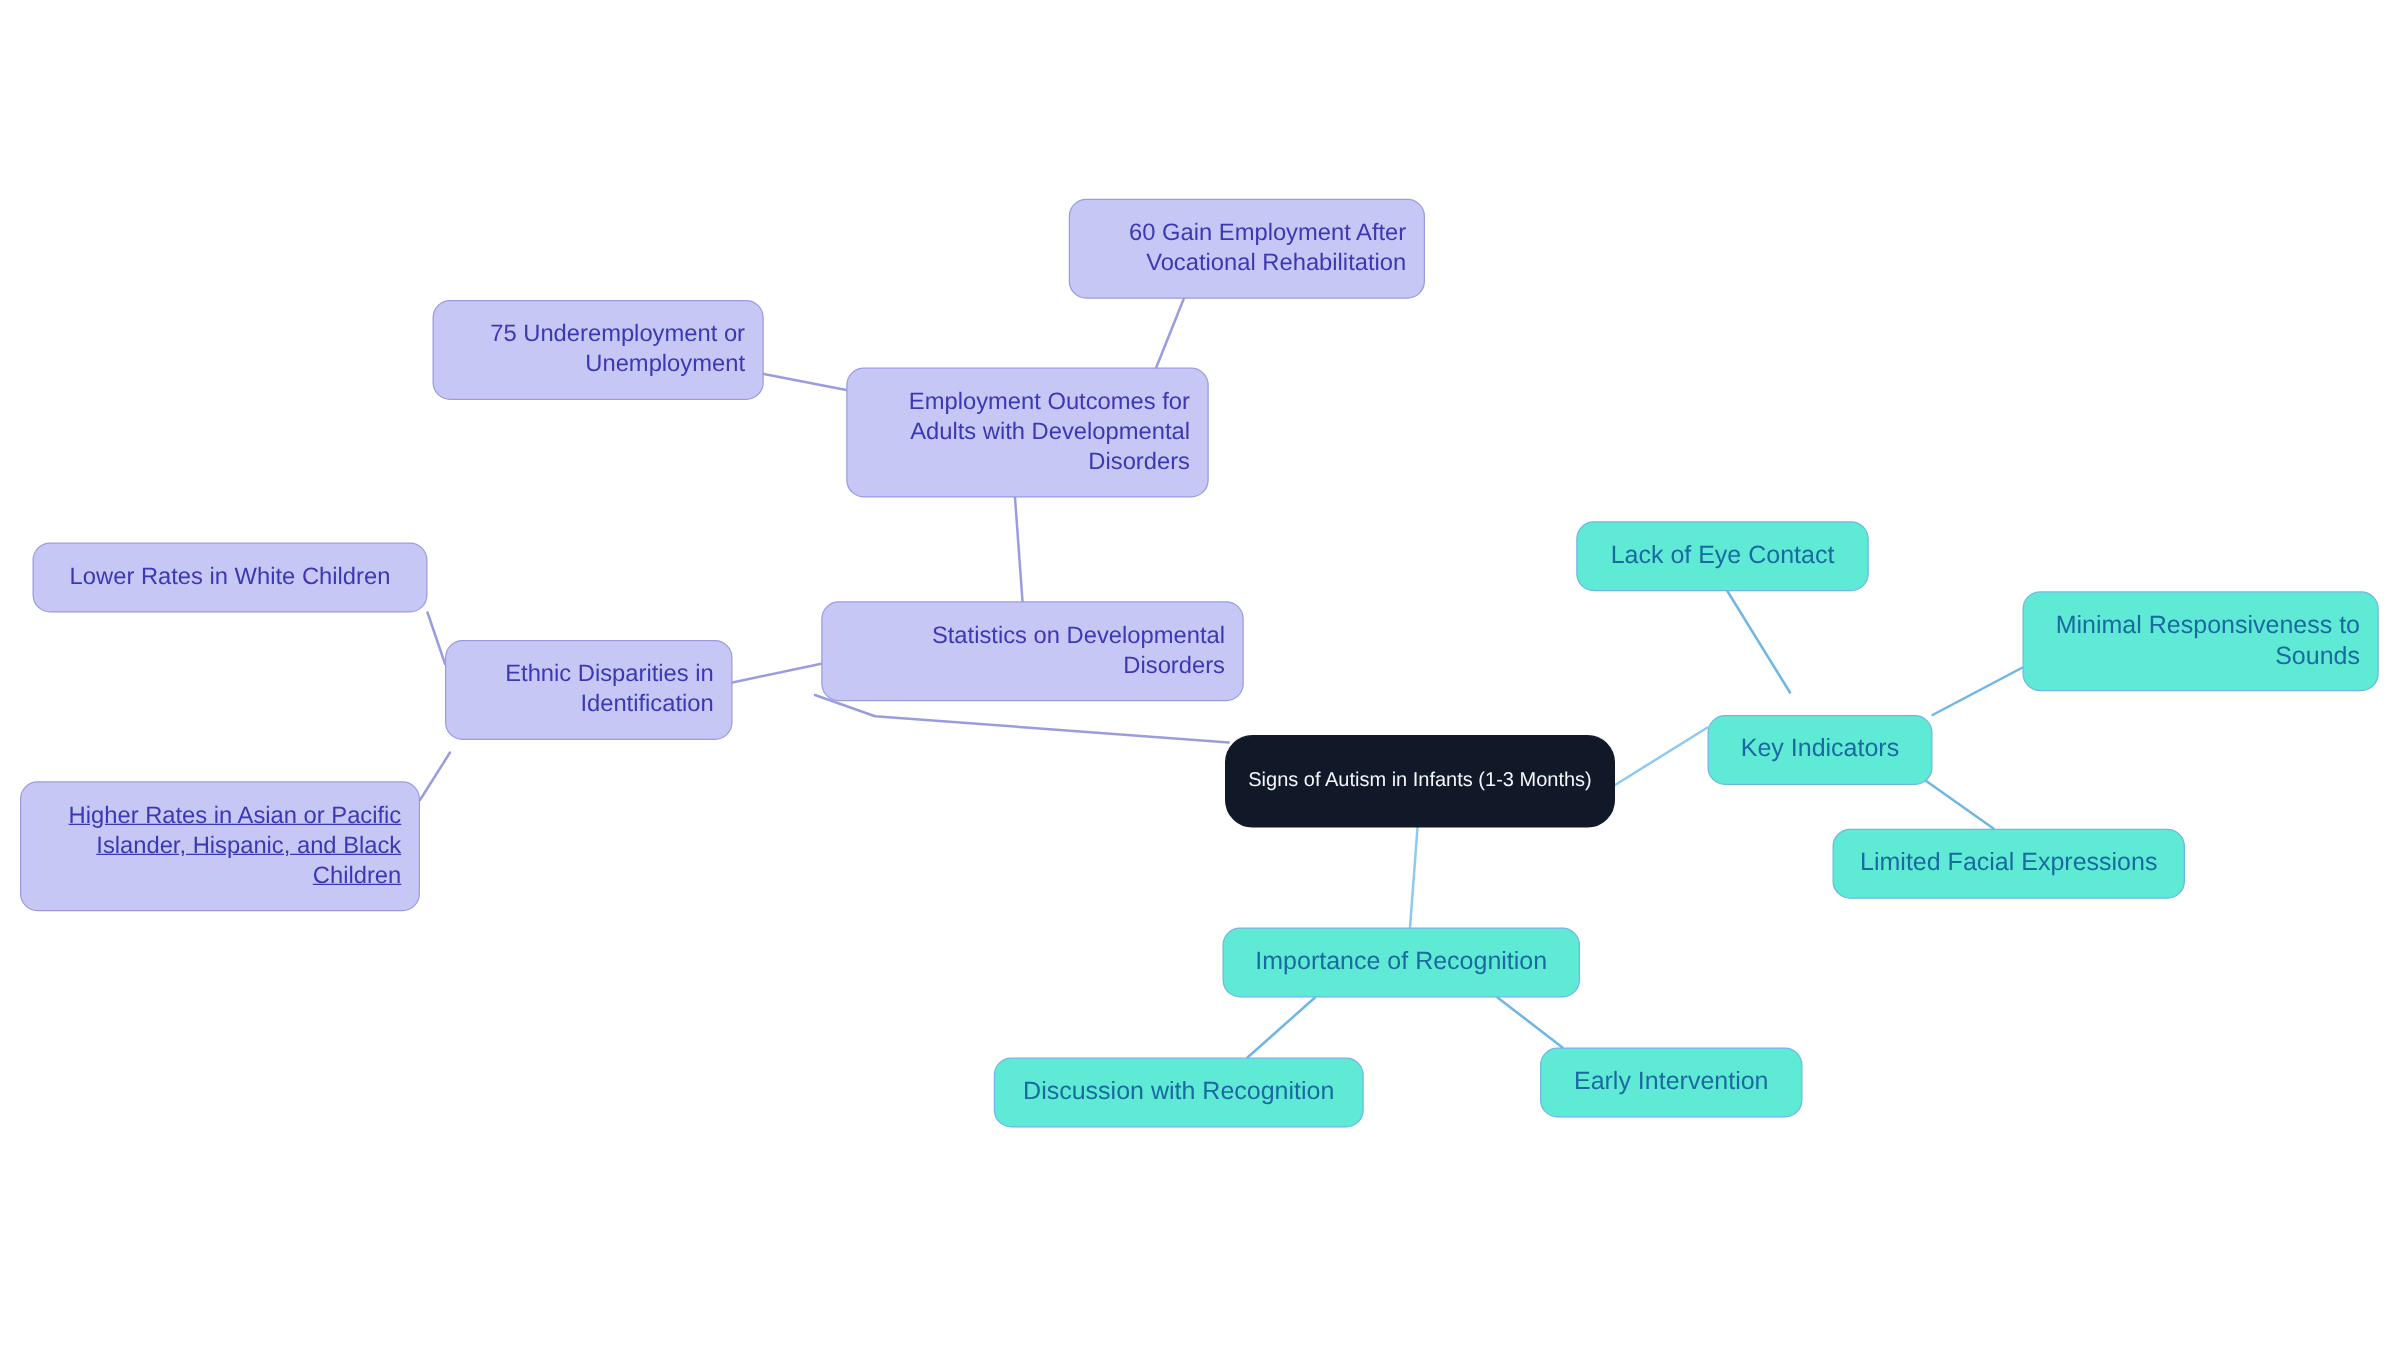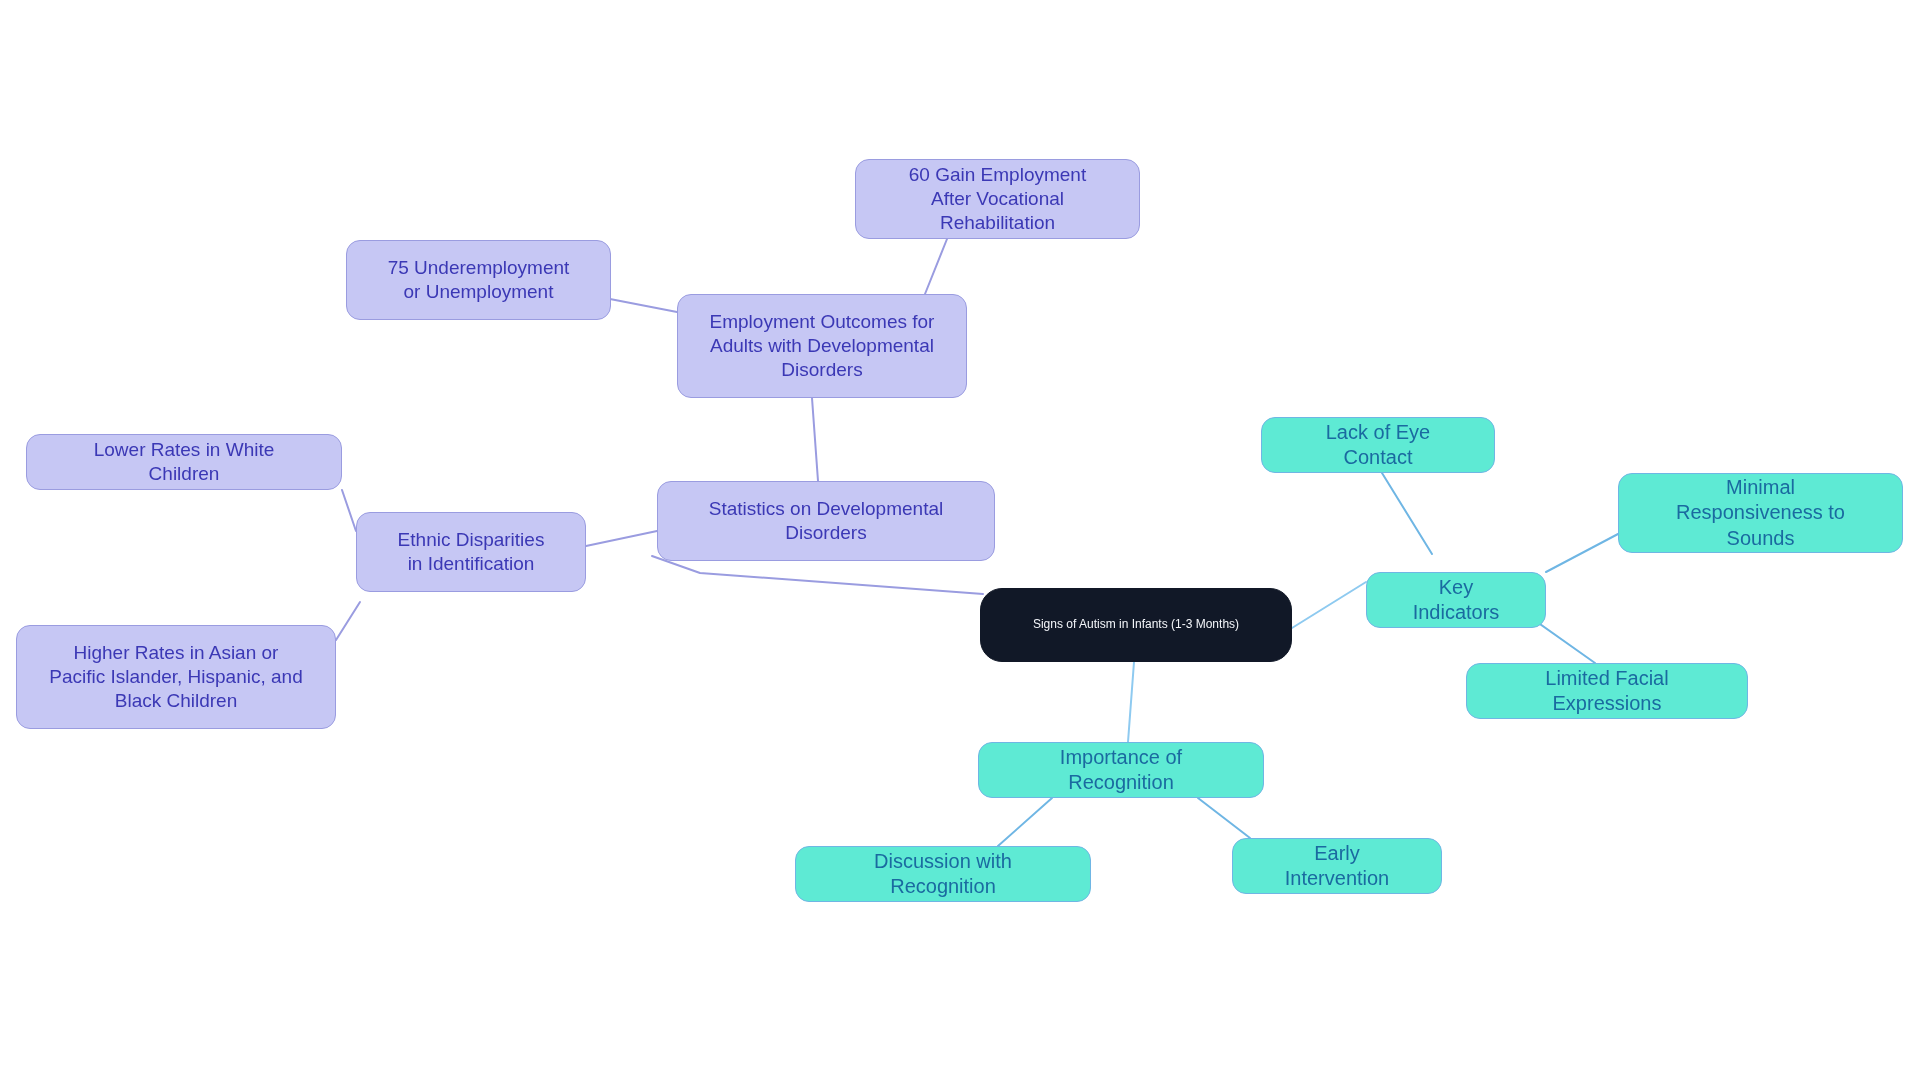--- a/index.html
+++ b/index.html
@@ -22,34 +22,34 @@
     width: 1920px;
     height: 1083px;
     pointer-events: none;
   }
   .node {
     position: absolute;
     box-sizing: border-box;
     display: flex;
     align-items: center;
     justify-content: center;
-    text-align: center;
+    text-align: right;
     border-radius: 14px;
     border-style: solid;
     border-width: 1.5px;
     line-height: 1.26;
-    padding: 6px 31px;
+    padding: 6px 14px;
     white-space: pre-line;
   }
   .node.root {
     background: #111827;
     border-color: #111827;
     color: #f4f6fa;
     border-radius: 22px;
-    font-size: 12px;
+    font-size: 16px;
   }
   .node.blue {
     background: #5eead4;
     border-color: #6fb6e4;
     color: #1a6aa0;
     font-size: 20px;
   }
   .node.purple {
     background: #c6c7f4;
     border-color: #9a9ce0;
@@ -85,15 +85,15 @@
       <div class="node blue" style="left: 1466px; top: 663px; width: 282px; height: 56px;">Limited Facial Expressions</div>
       <div class="node blue" style="left: 978px; top: 742px; width: 286px; height: 56px;">Importance of Recognition</div>
       <div class="node blue" style="left: 795px; top: 846px; width: 296px; height: 56px;">Discussion with Recognition</div>
       <div class="node blue" style="left: 1232px; top: 838px; width: 210px; height: 56px;">Early Intervention</div>
       <div class="node purple" style="left: 657px; top: 481px; width: 338px; height: 80px;">Statistics on Developmental Disorders</div>
       <div class="node purple" style="left: 677px; top: 294px; width: 290px; height: 104px;">Employment Outcomes for Adults with Developmental Disorders</div>
       <div class="node purple" style="left: 855px; top: 159px; width: 285px; height: 80px;">60 Gain Employment After Vocational Rehabilitation</div>
       <div class="node purple" style="left: 346px; top: 240px; width: 265px; height: 80px;">75 Underemployment or Unemployment</div>
       <div class="node purple" style="left: 356px; top: 512px; width: 230px; height: 80px;">Ethnic Disparities in Identification</div>
       <div class="node purple" style="left: 26px; top: 434px; width: 316px; height: 56px;">Lower Rates in White Children</div>
-      <div class="node purple" style="left: 16px; top: 625px; width: 320px; height: 104px;">Higher Rates in Asian or Pacific Islander, Hispanic, and Black Children</div>
+      <div class="node purple" style="left: 16px; top: 625px; width: 320px; height: 104px; text-decoration: underline;">Higher Rates in Asian or Pacific Islander, Hispanic, and Black Children</div>
     </div>
 </div>
 
 </body></html>

